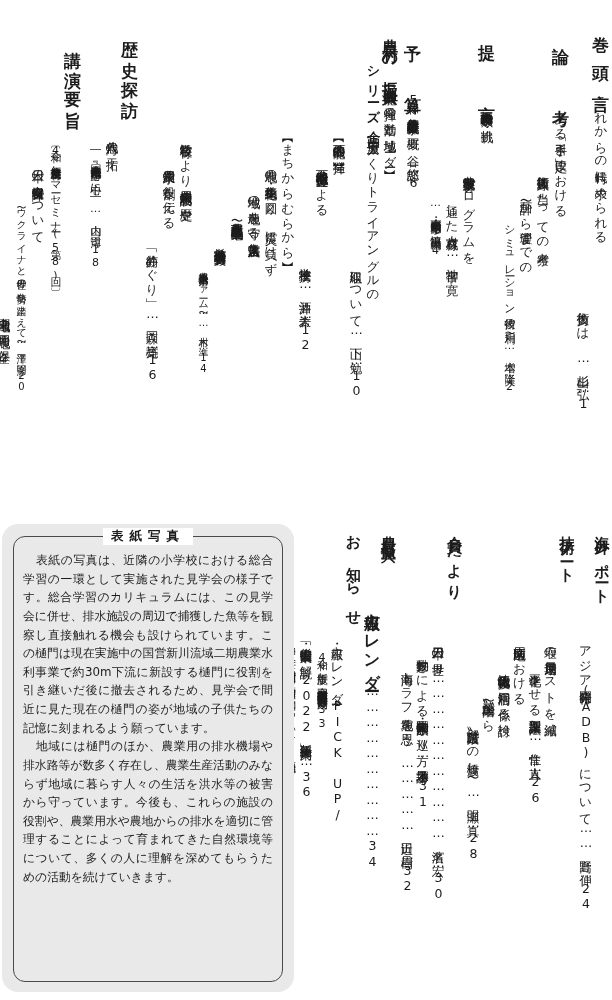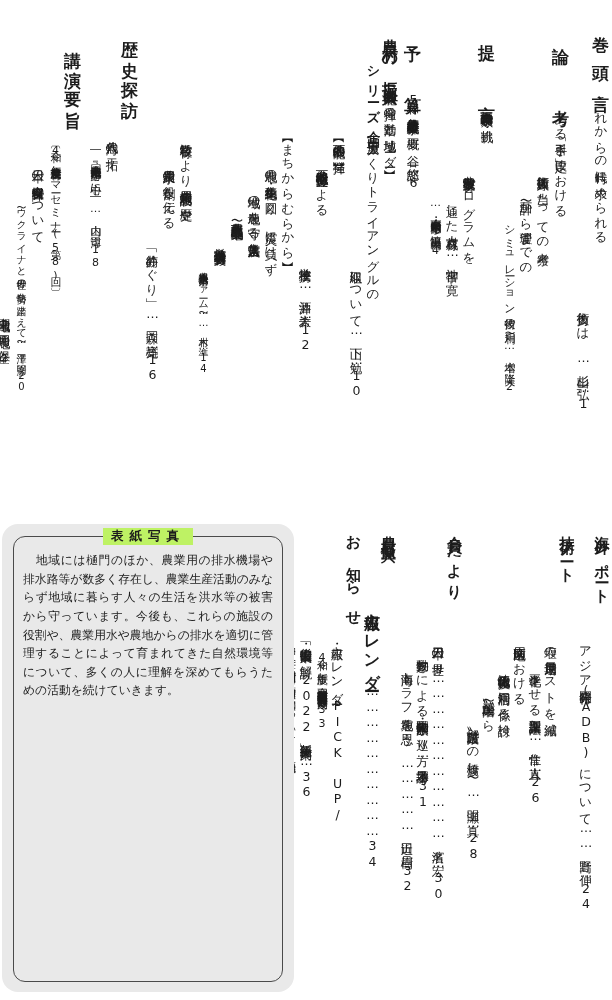--- a/index.html
+++ b/index.html
@@ -25,21 +25,21 @@
   .bh.wide{letter-spacing:14px;}
   .bh2{font-weight:700;font-size:16px;letter-spacing:1.5px;}
   .ldr{font-size:12.5px;}
   
   #cover-wrap{position:absolute;left:2px;top:524px;width:292px;height:468px;
               background:#e9e9e9;border-radius:16px;}
   #cover-box{position:absolute;left:11px;top:12px;right:11px;bottom:10px;
              border:1.5px solid #4a4a4a;border-radius:12px;
              padding:14px 9px 6px 9px;box-sizing:border-box;}
   #cover-legend{position:absolute;top:-9px;left:50%;transform:translateX(-50%);
-                background:#bef264;padding:0 8px;font-weight:700;font-size:12.5px;
+                background:#ffffff;padding:0 8px;font-weight:700;font-size:12.5px;
                 letter-spacing:6px;white-space:nowrap;}
   #cover-title{text-align:center;font-weight:700;font-size:13.5px;margin:0 0 7px 0;
                letter-spacing:1px;}
   .cover-p{font-size:11.8px;line-height:1.58;text-align:justify;text-indent:1.1em;
            margin:0;}
 </style>
 </head>
 <body>
 
 <div id="toc-top" class="vtoc">
@@ -138,16 +138,17 @@
     <div class="bcol" style="padding-top:113px">・「災害復旧事業の解説 2022年版」発行案内 …36</div>
     <div class="bcol xs" style="padding-top:113px">・令和4年度 実用新技術講習会及び技術相談会の開催について(農研機構)/</div>
     <div class="bcol sm" style="padding-top:126px">全国農村振興技術連盟 会員のCPD制度について …37</div>
   </div>
 
 </div>
 
 <div id="cover-wrap">
   <div id="cover-box">
     <div id="cover-legend">表紙写真</div>
+    <p class="cover-p">表紙の写真は、近隣の小学校における総合学習の一環として実施された見学会の様子です。総合学習のカリキュラムには、この見学会に併せ、排水施設の周辺で捕獲した魚等を観察し直接触れる機会も設けられています。この樋門は現在実施中の国営新川流域二期農業水利事業で約30m下流に新設する樋門に役割を引き継いだ後に撤去されるため、見学会で間近に見た現在の樋門の姿が地域の子供たちの記憶に刻まれるよう願っています。</p>
     <p class="cover-p">地域には樋門のほか、農業用の排水機場や排水路等が数多く存在し、農業生産活動のみならず地域に暮らす人々の生活を洪水等の被害から守っています。今後も、これらの施設の役割や、農業用水や農地からの排水を適切に管理することによって育まれてきた自然環境等について、多くの人に理解を深めてもらうための活動を続けていきます。</p>
 
   </div>
 </div>
 
 </body></html>

